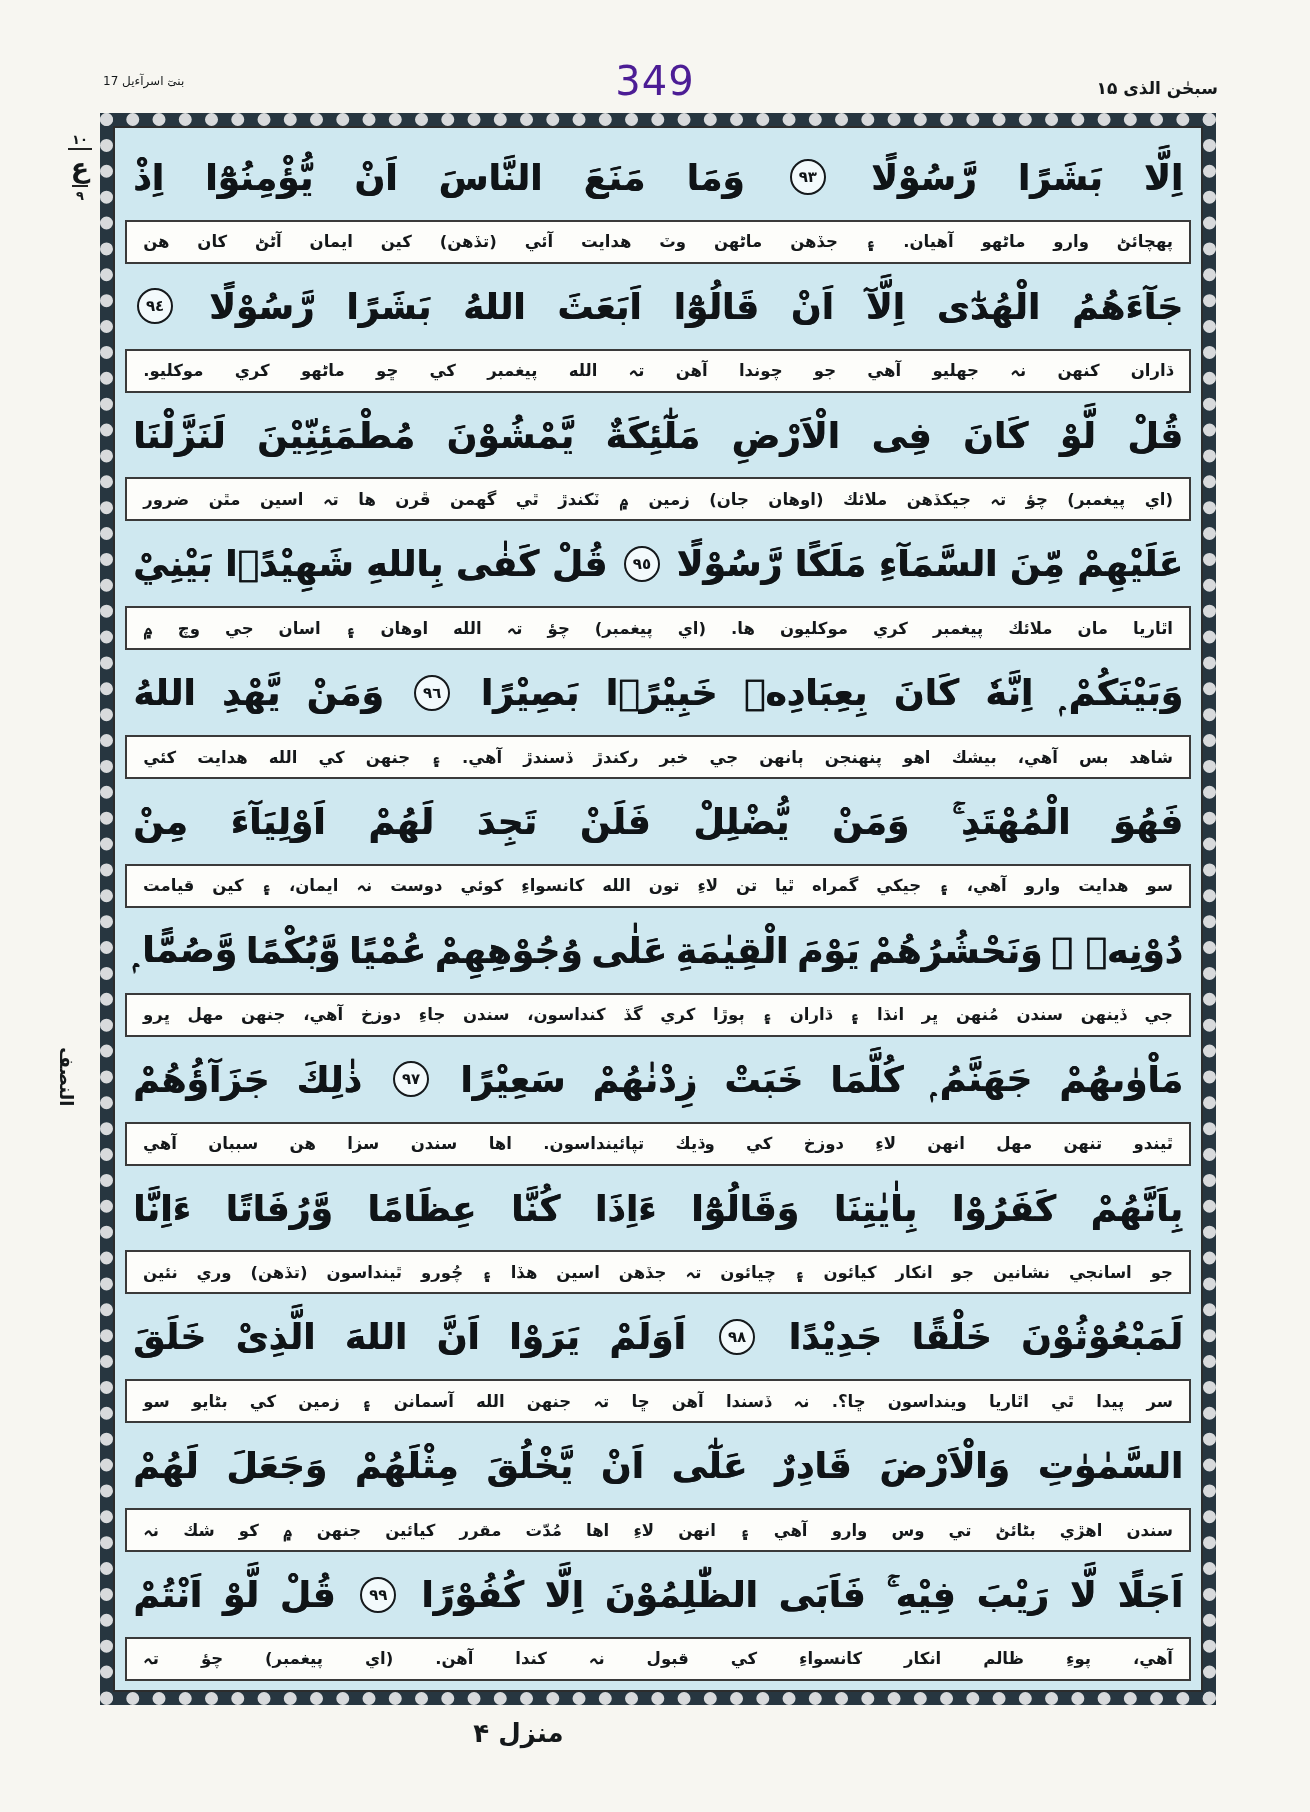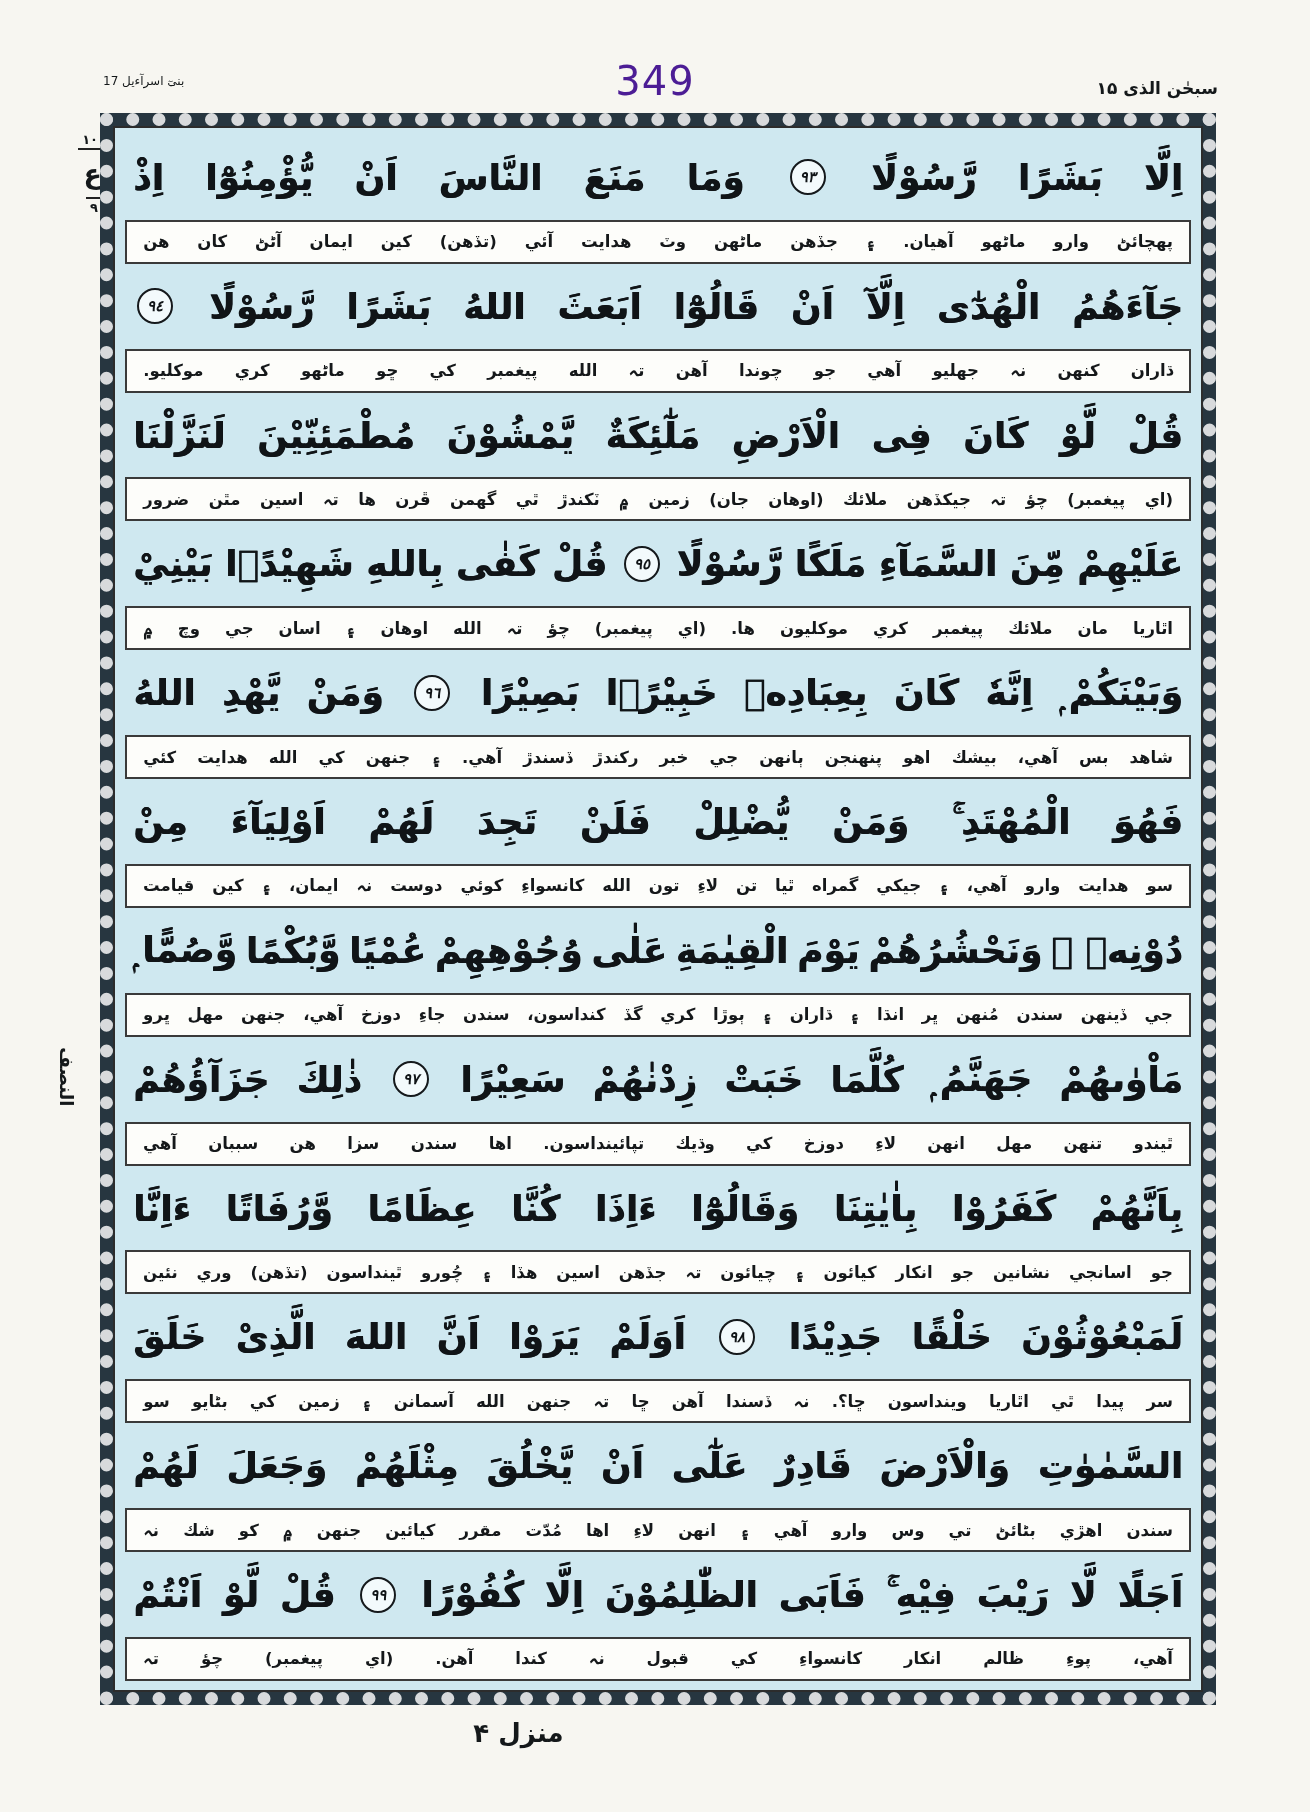--- a/index.html
+++ b/index.html
@@ -49,35 +49,34 @@
     direction:rtl;height:86px;padding:0 16px;
     font-size:36px;font-weight:bold;color:#101417;
     text-shadow:0.6px 0 0 #101417;
   }
   .aword{white-space:nowrap;}
   .ayah-marker{
     flex:0 0 auto;display:flex;align-items:center;justify-content:center;
     width:32px;height:32px;border:2px solid #15191c;border-radius:50%;
     font-size:15px;font-weight:bold;text-shadow:none;margin:0 4px;
     background:#f3fafc;
-    font-style:italic;
   }
   .trans-row{padding:1px 8px;}
   .trans-box{
     display:flex;justify-content:space-between;align-items:center;
     direction:rtl;
     background:#fdfdfa;border:2px solid #3a3a3a;
     padding:8px 16px;min-height:24px;
     font-size:16.5px;font-weight:bold;color:#15181a;
   }
   .trans-box span{white-space:nowrap;}
   
   .ruku-marker{
     position:absolute;left:58px;top:132px;width:44px;
-    display:flex;flex-direction:column;align-items:flex-start;gap:10px;
+    display:flex;flex-direction:column;align-items:center;gap:4px;
     font-weight:bold;direction:rtl;
   }
   .ruku-top{font-size:13px;border-bottom:2px solid #222;padding:0 4px 1px;}
   .ruku-ain{font-size:27px;line-height:1;}
   .ruku-bottom{font-size:13px;border-top:2px solid #222;padding:1px 4px 0;}
   .nisf-label{
     position:absolute;left:52px;top:1082px;width:28px;
     font-size:18px;font-weight:bold;direction:rtl;
     transform:rotate(90deg);transform-origin:center;
     white-space:nowrap;

